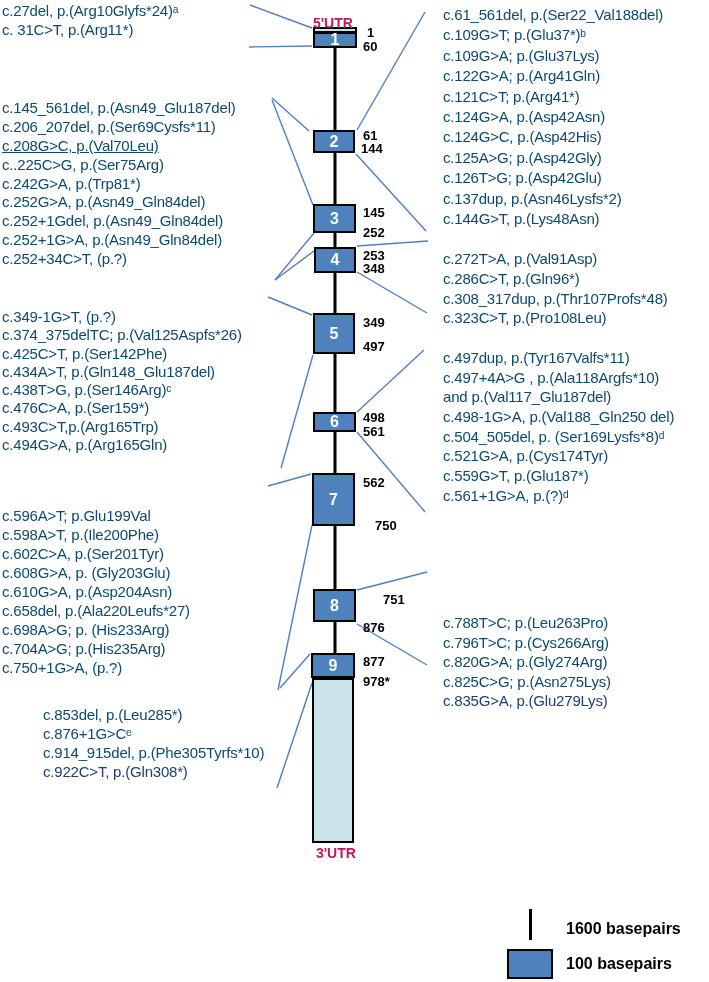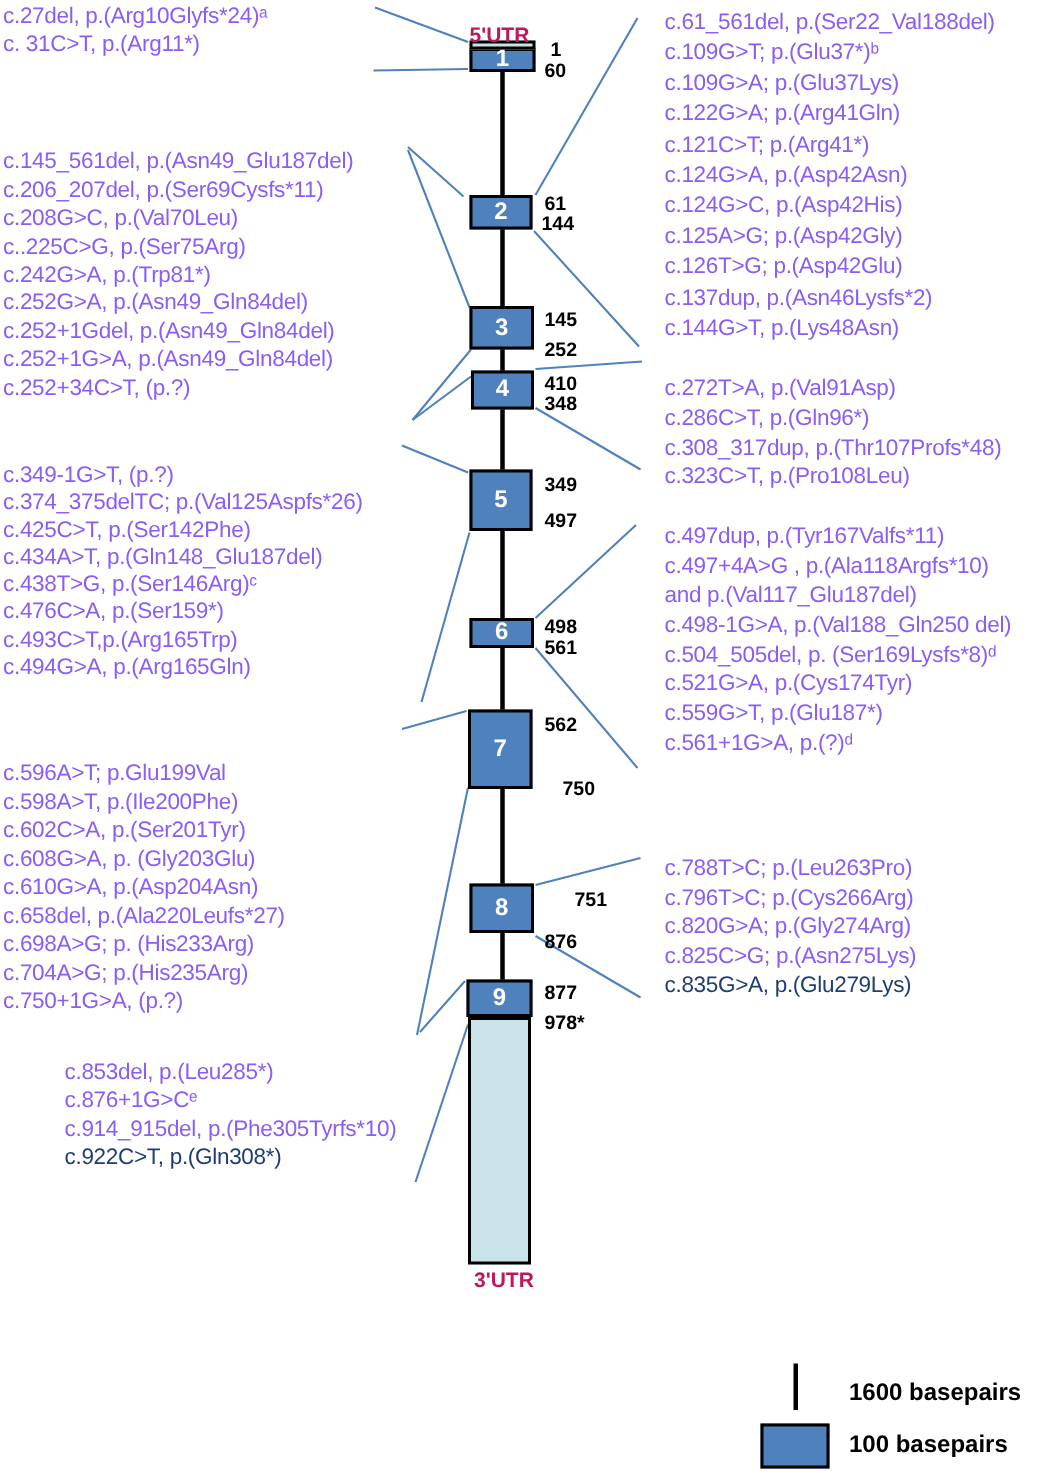--- a/index.html
+++ b/index.html
@@ -7,21 +7,21 @@
     position:relative;
     width:709px;height:982px;
     background:#ffffff;
     font-family:"Liberation Sans","DejaVu Sans",sans-serif;
     overflow:hidden;
   }
   #connector-svg{position:absolute;left:0;top:0;width:709px;height:982px;}
   .mut-block{position:absolute;white-space:nowrap;}
   .mut-line{
     font-size:15px;
-    color:#8b5cf6;
+    color:#0c4a6e;
     letter-spacing:-0.2px;
   }
   .mut-line.hl{color:#1f3d72;}
   .exon-box{
     position:absolute;
     background:#4f81bd;
     border:2px solid #000000;
     box-sizing:border-box;
     display:flex;align-items:center;justify-content:center;
     color:#ffffff;font-weight:700;font-size:16px;
@@ -91,21 +91,21 @@
       <div class="exon-box" style="left: 313px; top: 32px; width: 44px; height: 16px; background: rgb(79, 129, 189);">1</div>
       <div class="coord-label" style="left: 367px; top: 26px;">1</div>
       <div class="coord-label" style="left: 363px; top: 40px;">60</div>
       <div class="exon-box" style="left: 313px; top: 130px; width: 42px; height: 23px; background: rgb(79, 129, 189);">2</div>
       <div class="coord-label" style="left: 363px; top: 129px;">61</div>
       <div class="coord-label" style="left: 361px; top: 142px;">144</div>
       <div class="exon-box" style="left: 313px; top: 204px; width: 43px; height: 29px; background: rgb(79, 129, 189);">3</div>
       <div class="coord-label" style="left: 363px; top: 206px;">145</div>
       <div class="coord-label" style="left: 363px; top: 226px;">252</div>
       <div class="exon-box" style="left: 314px; top: 247px; width: 42px; height: 26px; background: rgb(79, 129, 189);">4</div>
-      <div class="coord-label" style="left: 363px; top: 249px;">410</div>
+      <div class="coord-label" style="left: 363px; top: 249px;">253</div>
       <div class="coord-label" style="left: 363px; top: 262px;">348</div>
       <div class="exon-box" style="left: 313px; top: 313px; width: 42px; height: 41px; background: rgb(79, 129, 189);">5</div>
       <div class="coord-label" style="left: 363px; top: 316px;">349</div>
       <div class="coord-label" style="left: 363px; top: 340px;">497</div>
       <div class="exon-box" style="left: 313px; top: 412px; width: 43px; height: 20px; background: rgb(79, 129, 189);">6</div>
       <div class="coord-label" style="left: 363px; top: 411px;">498</div>
       <div class="coord-label" style="left: 363px; top: 425px;">561</div>
       <div class="exon-box" style="left: 312px; top: 473px; width: 43px; height: 53px; background: rgb(79, 129, 189);">7</div>
       <div class="coord-label" style="left: 363px; top: 476px;">562</div>
       <div class="coord-label" style="left: 363px; top: 519px; margin-left: 12px;">750</div>
@@ -123,21 +123,21 @@
   <div id="utr3-label" class="utr-label">3'UTR</div>
 
   <div id="mutation-layer">
       <div class="mut-block" style="left: 2px; top: 1px;">
         <div class="mut-line" style="height: 19px; line-height: 19px;">c.27del, p.(Arg10Glyfs*24)ᵃ</div>
         <div class="mut-line" style="height: 19px; line-height: 19px;">c. 31C&gt;T, p.(Arg11*)</div>
       </div>
       <div class="mut-block" style="left: 2px; top: 99px;">
         <div class="mut-line" style="height: 18.9px; line-height: 18.9px;">c.145_561del, p.(Asn49_Glu187del)</div>
         <div class="mut-line" style="height: 18.9px; line-height: 18.9px;">c.206_207del, p.(Ser69Cysfs*11)</div>
-        <div class="mut-line" style="height: 18.9px; line-height: 18.9px;">c.208G&gt;C, p.(Val70Leu)</div>
+        <div class="mut-line" style="height: 18.9px; line-height: 18.9px; text-decoration: underline;">c.208G&gt;C, p.(Val70Leu)</div>
         <div class="mut-line" style="height: 18.9px; line-height: 18.9px;">c..225C&gt;G, p.(Ser75Arg)</div>
         <div class="mut-line" style="height: 18.9px; line-height: 18.9px;">c.242G&gt;A, p.(Trp81*)</div>
         <div class="mut-line" style="height: 18.9px; line-height: 18.9px;">c.252G&gt;A, p.(Asn49_Gln84del)</div>
         <div class="mut-line" style="height: 18.9px; line-height: 18.9px;">c.252+1Gdel,  p.(Asn49_Gln84del)</div>
         <div class="mut-line" style="height: 18.9px; line-height: 18.9px;">c.252+1G&gt;A, p.(Asn49_Gln84del)</div>
         <div class="mut-line" style="height: 18.9px; line-height: 18.9px;">c.252+34C&gt;T, (p.?)</div>
       </div>
       <div class="mut-block" style="left: 2px; top: 308px;">
         <div class="mut-line" style="height: 18.3px; line-height: 18.3px;">c.349-1G&gt;T, (p.?)</div>
         <div class="mut-line" style="height: 18.3px; line-height: 18.3px;">c.374_375delTC; p.(Val125Aspfs*26)</div>
@@ -188,21 +188,21 @@
         <div class="mut-line" style="height: 19.7px; line-height: 19.7px;">c.497dup, p.(Tyr167Valfs*11)</div>
         <div class="mut-line" style="height: 19.7px; line-height: 19.7px;">c.497+4A&gt;G , p.(Ala118Argfs*10)</div>
         <div class="mut-line" style="height: 19.7px; line-height: 19.7px;">and p.(Val117_Glu187del)</div>
         <div class="mut-line" style="height: 19.7px; line-height: 19.7px;">c.498-1G&gt;A, p.(Val188_Gln250 del)</div>
         <div class="mut-line" style="height: 19.7px; line-height: 19.7px;">c.504_505del, p. (Ser169Lysfs*8)ᵈ</div>
         <div class="mut-line" style="height: 19.7px; line-height: 19.7px;">c.521G&gt;A, p.(Cys174Tyr)</div>
         <div class="mut-line" style="height: 19.7px; line-height: 19.7px;">c.559G&gt;T, p.(Glu187*)</div>
         <div class="mut-line" style="height: 19.7px; line-height: 19.7px;">c.561+1G&gt;A, p.(?)ᵈ</div>
       </div>
       <div class="mut-block" style="left: 443px; top: 569px;">
-        <div class="mut-line" style="height: 19.6px; line-height: 19.6px;">c.788T&gt;C; p.(Leu263Pro)</div>
+        <div class="mut-line" style="height: 19.6px; line-height: 19.6px; margin-top: 44px;">c.788T&gt;C; p.(Leu263Pro)</div>
         <div class="mut-line" style="height: 19.6px; line-height: 19.6px;">c.796T&gt;C; p.(Cys266Arg)</div>
         <div class="mut-line" style="height: 19.6px; line-height: 19.6px;">c.820G&gt;A; p.(Gly274Arg)</div>
         <div class="mut-line" style="height: 19.6px; line-height: 19.6px;">c.825C&gt;G; p.(Asn275Lys)</div>
         <div class="mut-line hl" style="height: 19.6px; line-height: 19.6px;">c.835G&gt;A, p.(Glu279Lys)</div>
       </div>
     </div>
 
   <div id="legend">
     <div id="legend-line-symbol"></div>
     <div id="legend-label-line" class="legend-label">1600 basepairs</div>

